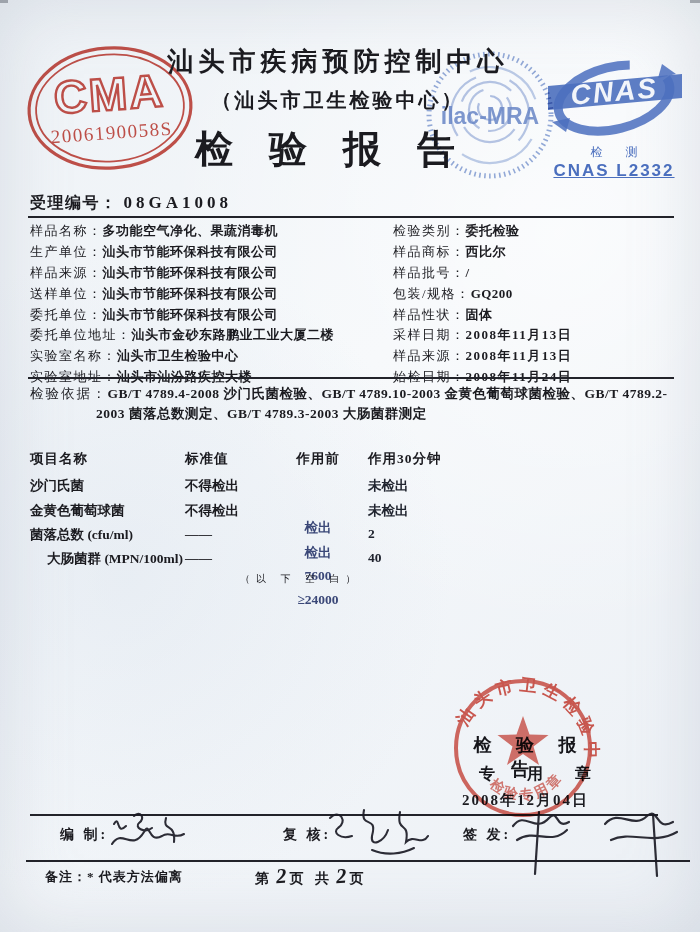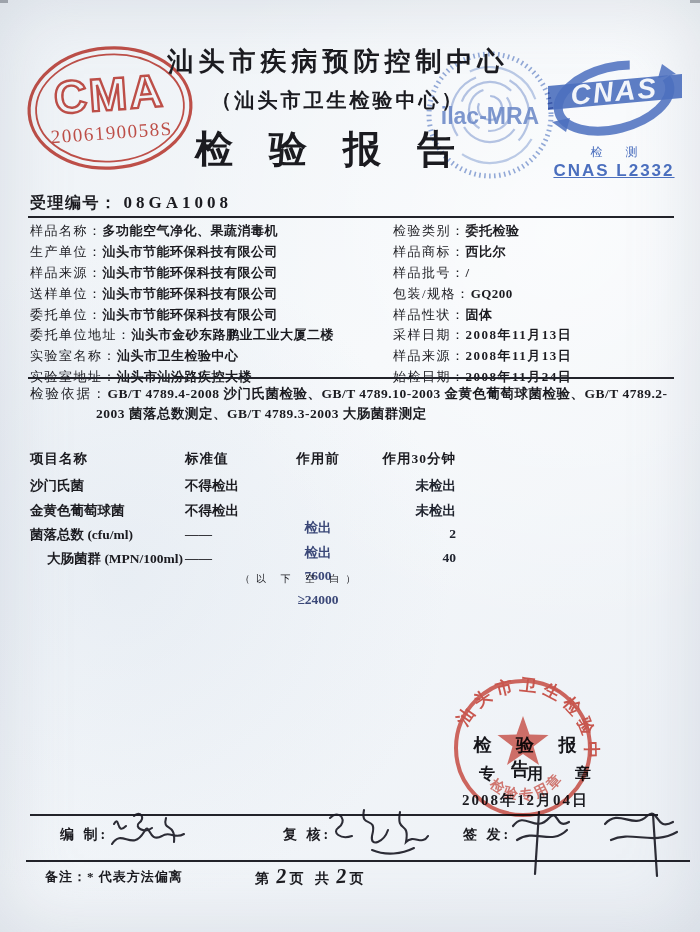--- a/index.html
+++ b/index.html
@@ -39,21 +39,21 @@
   .basis{left:30px;top:384px;width:645px;font-size:13.5px;line-height:20px;z-index:3;}
   .basis .lbl{letter-spacing:2px;}
   .basis .val{font-weight:bold;}
   .basis-wrap{display:block;padding-left:66px;text-indent:-66px;}
   
   .tbl{z-index:3;font-size:13.5px;white-space:nowrap;}
   .tbl.hdr{font-weight:bold;letter-spacing:1px;}
   .c1{left:30px;width:155px;}
   .c2{left:185px;width:95px;}
   .c3{left:268px;width:100px;text-align:center;}
-  .c4{left:356px;width:100px;text-align:right;}
+  .c4{left:368px;width:100px;text-align:left;}
   .ink-blue{color:#3b4878;font-weight:bold;margin-top:42px;}
   .ink-dark{color:#20242f;font-weight:bold;}
   .cell-val{font-weight:bold;}
   .blank-note{left:240px;top:572px;font-size:10px;font-weight:normal;letter-spacing:6px;z-index:3;}
   
   .seal-text{z-index:4;text-align:center;color:#15151a;}
   .seal-l1{left:445px;top:733px;width:160px;font-size:18px;font-weight:bold;letter-spacing:10px;text-indent:10px;}
   .seal-l2{left:445px;top:764px;width:160px;font-size:16px;font-weight:bold;letter-spacing:14px;text-indent:14px;text-align:right;}
   .seal-date{left:438px;top:791px;width:175px;font-size:15px;font-weight:bold;letter-spacing:2px;text-align:center;z-index:4;}
   .redseal{left:440px;top:676px;z-index:5;opacity:.88;}

